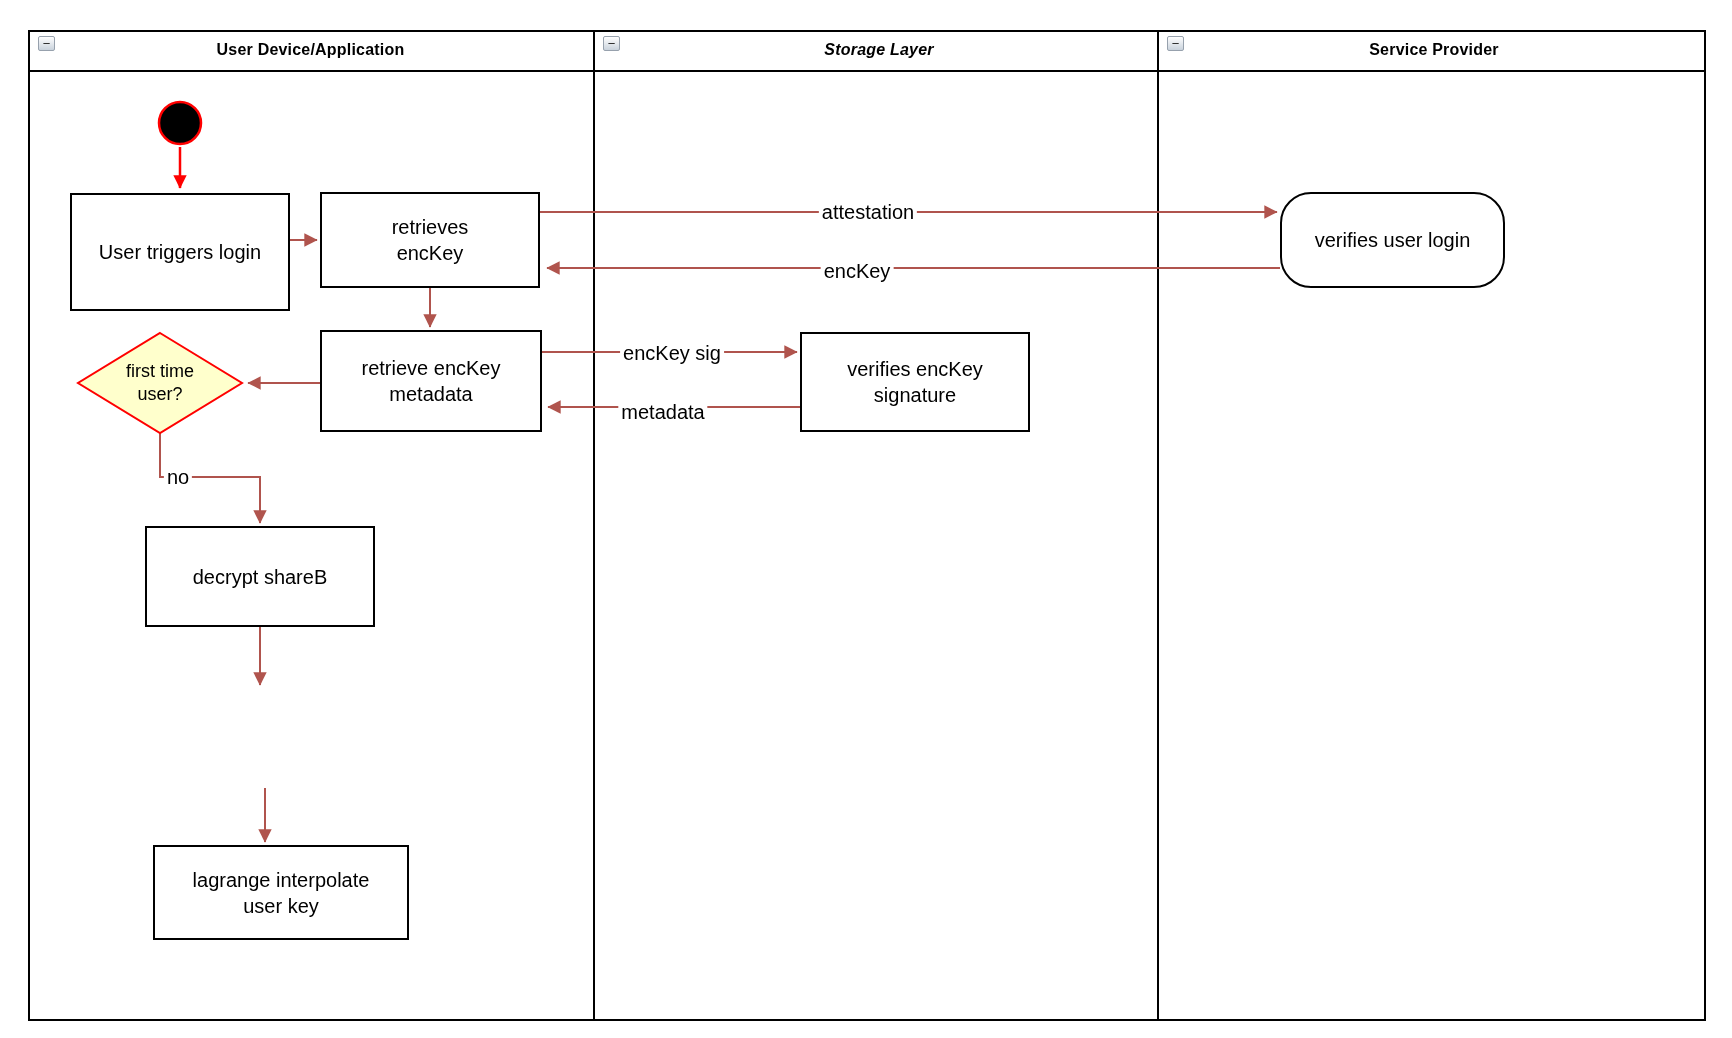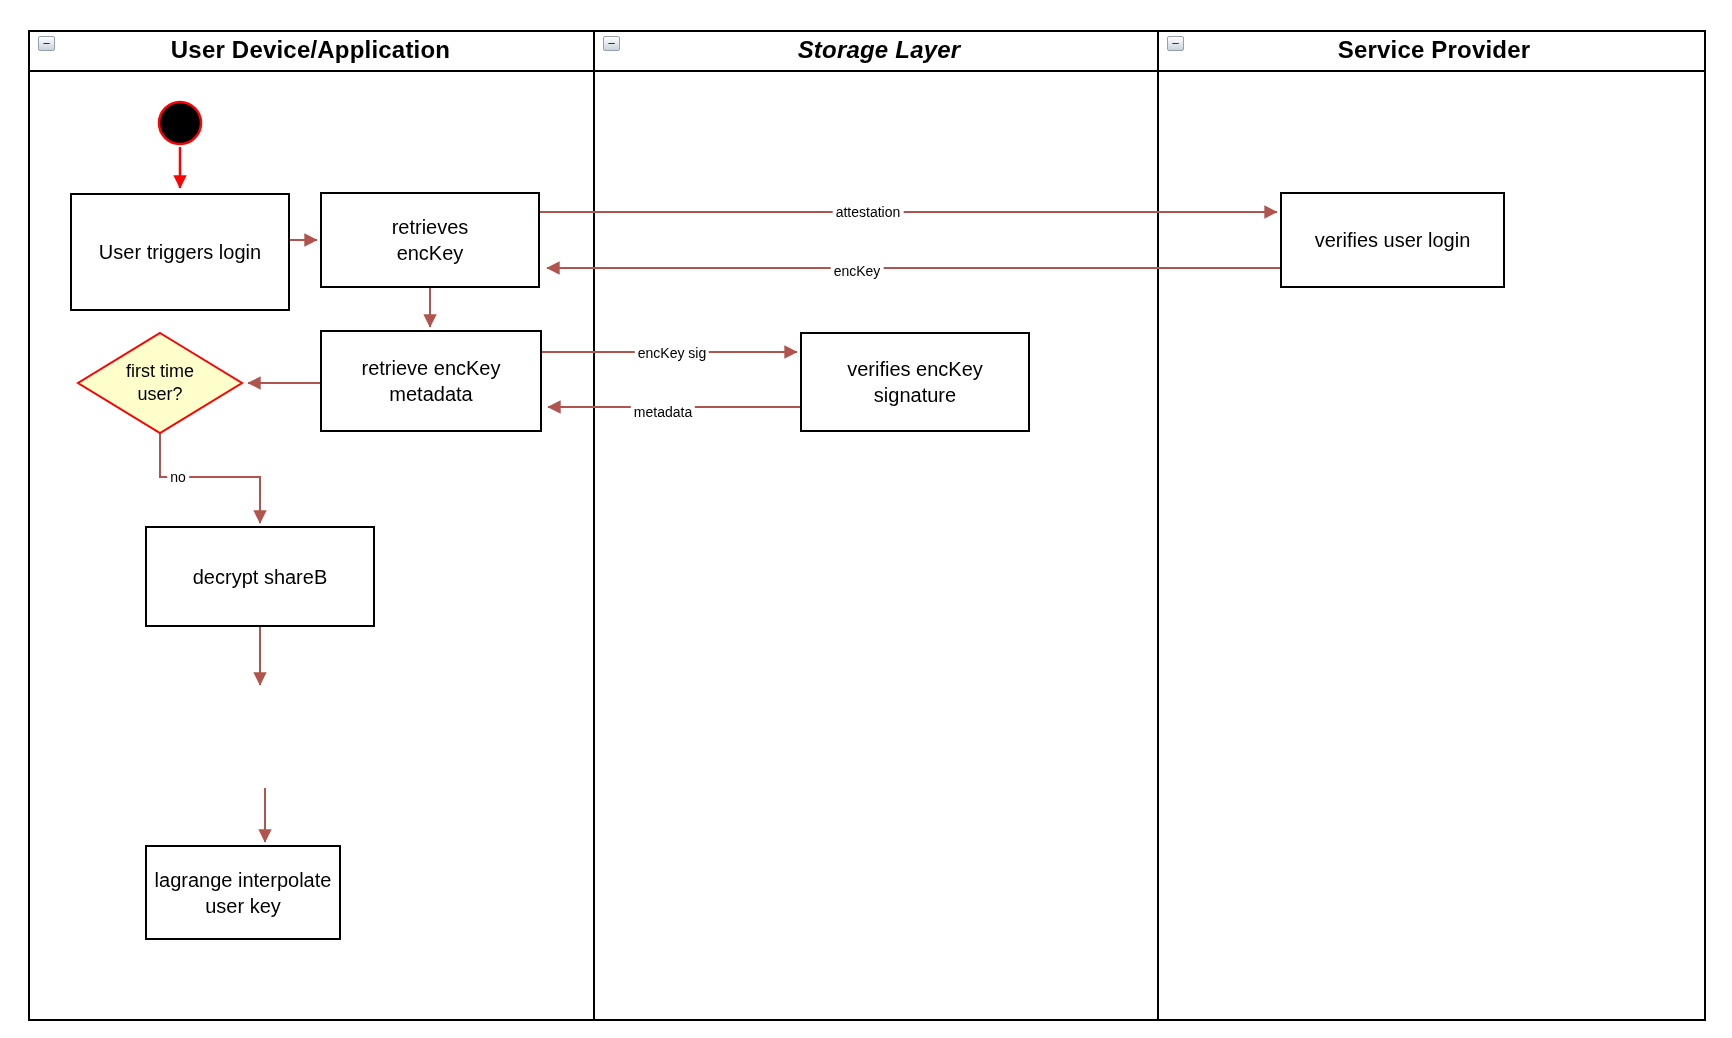--- a/index.html
+++ b/index.html
@@ -5,41 +5,41 @@
   html,body { margin:0; padding:0; background:#ffffff; }
   .canvas {
     position:relative; width:1732px; height:1038px; background:#ffffff;
     font-family:"Liberation Sans", sans-serif; color:#000; overflow:hidden;
   }
   .frame { position:absolute; left:28px; top:30px; width:1674px; height:987px; border:2px solid #000; background:#fff; }
   .vline { position:absolute; top:30px; height:991px; width:2px; background:#000; }
   .header-sep { position:absolute; left:28px; top:70px; width:1678px; height:2px; background:#000; }
   .lane-title {
     position:absolute; top:30px; height:40px; display:flex; align-items:center; justify-content:center;
-    font-weight:bold; font-size:24px; letter-spacing:0.2px;
+    font-weight:bold; font-size:16px; letter-spacing:0.2px;
   }
   .collapse {
     position:absolute; width:17px; height:15px; box-sizing:border-box;
     border:1px solid #97a1ad; border-radius:2px;
     background:linear-gradient(#ffffff, #c9d2dc);
     display:flex; align-items:center; justify-content:center;
     font-size:13px; line-height:1; color:#222; cursor:pointer;
   }
   .node {
     position:absolute; box-sizing:border-box; border:2px solid #000; background:#fff;
     display:flex; align-items:center; justify-content:center;
     text-align:center; white-space:pre-line; font-size:20px; line-height:1.3;
   }
   .diamond-label {
     position:absolute; transform:translate(-50%,-50%); width:140px;
     text-align:center; white-space:pre-line; font-size:18px; line-height:1.3;
   }
   .edge-label {
     position:absolute; transform:translate(-50%,-50%); background:#fff;
-    padding:0 3px; font-size:14px; line-height:1.15; white-space:nowrap;
+    padding:0 3px; font-size:20px; line-height:1.15; white-space:nowrap;
   }
   svg.overlay { position:absolute; left:0; top:0; width:1732px; height:1038px; }
 </style>
 </head>
 <body>
 
 <div class="canvas">
 
   <div class="frame"></div>
   <div class="vline" style="left:593px;"></div>
@@ -87,25 +87,25 @@
 
     <polygon points="160,333 242,383 160,433 78,383" stroke-width="2" fill="#FFFFCC" stroke="#FF0000"></polygon>
   </svg>
 
   <div class="node" style="left:70px; top:193px; width:220px; height:118px;">User triggers login</div>
   <div class="node" style="left:320px; top:192px; width:220px; height:96px;">retrieves
 encKey</div>
   <div class="node" style="left:320px; top:330px; width:222px; height:102px;">retrieve encKey
 metadata</div>
   <div class="node" style="left:145px; top:526px; width:230px; height:101px;">decrypt shareB</div>
-  <div class="node" style="left:145px; top:845px; width:196px; height:95px;">lagrange interpolate
+  <div class="node" style="left:153px; top:845px; width:256px; height:95px;">lagrange interpolate
 user key</div>
   <div class="node" style="left:800px; top:332px; width:230px; height:100px;">verifies encKey
 signature</div>
-  <div class="node" style="left:1280px; top:192px; width:225px; height:96px;">verifies user login</div>
+  <div class="node" style="left:1280px; top:192px; width:225px; height:96px;border-radius:31px;">verifies user login</div>
 
   <div class="diamond-label" style="left:160px; top:383px;">first time
 user?</div>
 
   <div class="edge-label" style="left:868px; top:212px;">attestation</div>
   <div class="edge-label" style="left:857px; top:271px;">encKey</div>
   <div class="edge-label" style="left:672px; top:353px;">encKey sig</div>
   <div class="edge-label" style="left:663px; top:412px;">metadata</div>
   <div class="edge-label" style="left:178px; top:477px;">no</div>
 

